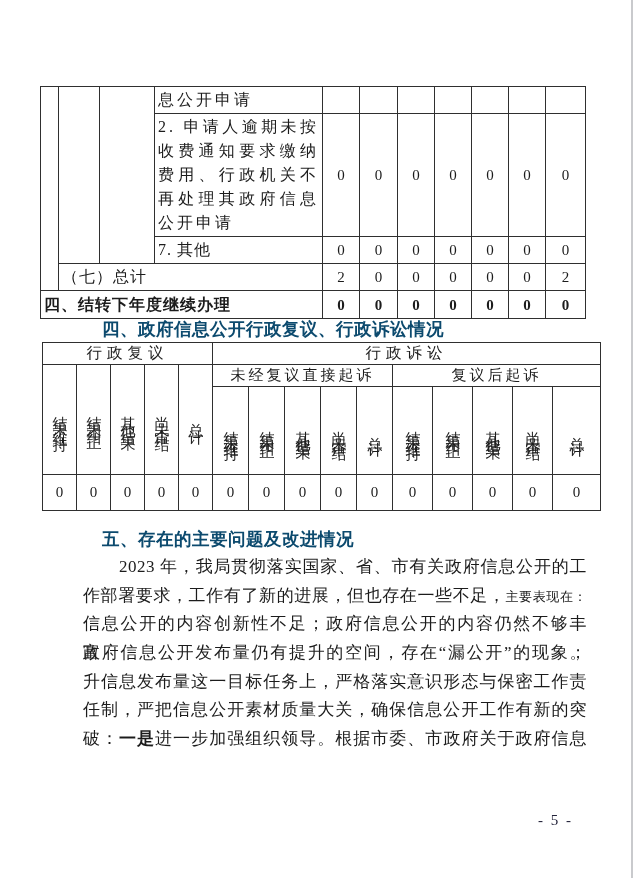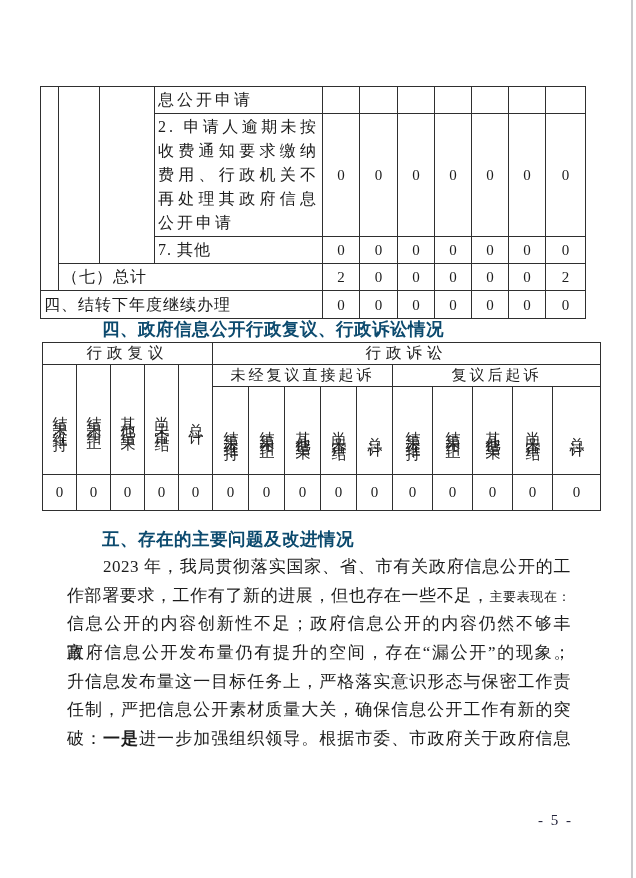--- a/index.html
+++ b/index.html
@@ -19,21 +19,21 @@
   .t1 { position:absolute; left:40px; top:86px; width:545px; }
   .t1 td { font-size:16px; line-height:24px; vertical-align:middle; }
   .t1 .lbl { text-align:left; padding:1px 3px; letter-spacing:1px; }
   .t1 .sp  { letter-spacing:3px; }
   .t1 .just{ text-align:justify; }
   .t1 .num { text-align:center; font-size:15px; letter-spacing:0; }
   .t1 .r1 { height:26px; }
   .t1 .r2 { height:120px; }
   .t1 .r3 { height:26px; }
   .t1 .r4 { height:27px; }
-  .t1 .r5 { height:28px; }
+  .t1 .r5 { height:28px;font-weight:bold; }
 
   
   .h { position:absolute; font-family:"Liberation Sans","DejaVu Sans",sans-serif;
        font-weight:700; font-size:17.5px; color:#0c4a6e; letter-spacing:0.5px; white-space:nowrap; }
   .h4 { left:102px; top:317px; }
   .h5 { left:102px; top:527px; }
 
   
   .t2 { position:absolute; left:42px; top:342px; width:558px; }
   .t2 td { font-size:15px; text-align:center; vertical-align:middle; }
@@ -41,21 +41,21 @@
   .t2 .hrow2 { height:22px; }
   .t2 .hrow3 { height:88px; }
   .t2 .drow  { height:36px; }
   .t2 .grp { letter-spacing:5px; font-size:15.5px; }
   .t2 .sub { letter-spacing:3px; }
   .v { writing-mode:vertical-rl; text-orientation:upright; display:inline-block; line-height:1; }
   .v1 { letter-spacing:7px; }
   .v2 { letter-spacing:5px; }
 
   
-  .para { position:absolute; left:67px; top:553px; width:504px; }
+  .para { position:absolute; left:83px; top:553px; width:504px; }
   .pline { height:28.7px; line-height:28.7px; font-size:17px;
            text-align:justify; text-align-last:justify; letter-spacing:0.5px; }
   .pline.ind { text-indent:36px; }
   .pline .sm { font-size:13px; }
   .pline .bd { font-weight:700; }
 
   .pageno { position:absolute; left:538px; top:812px; font-size:15px; letter-spacing:2px; color:#23233a; }
 </style>
 </head>
 <body>

